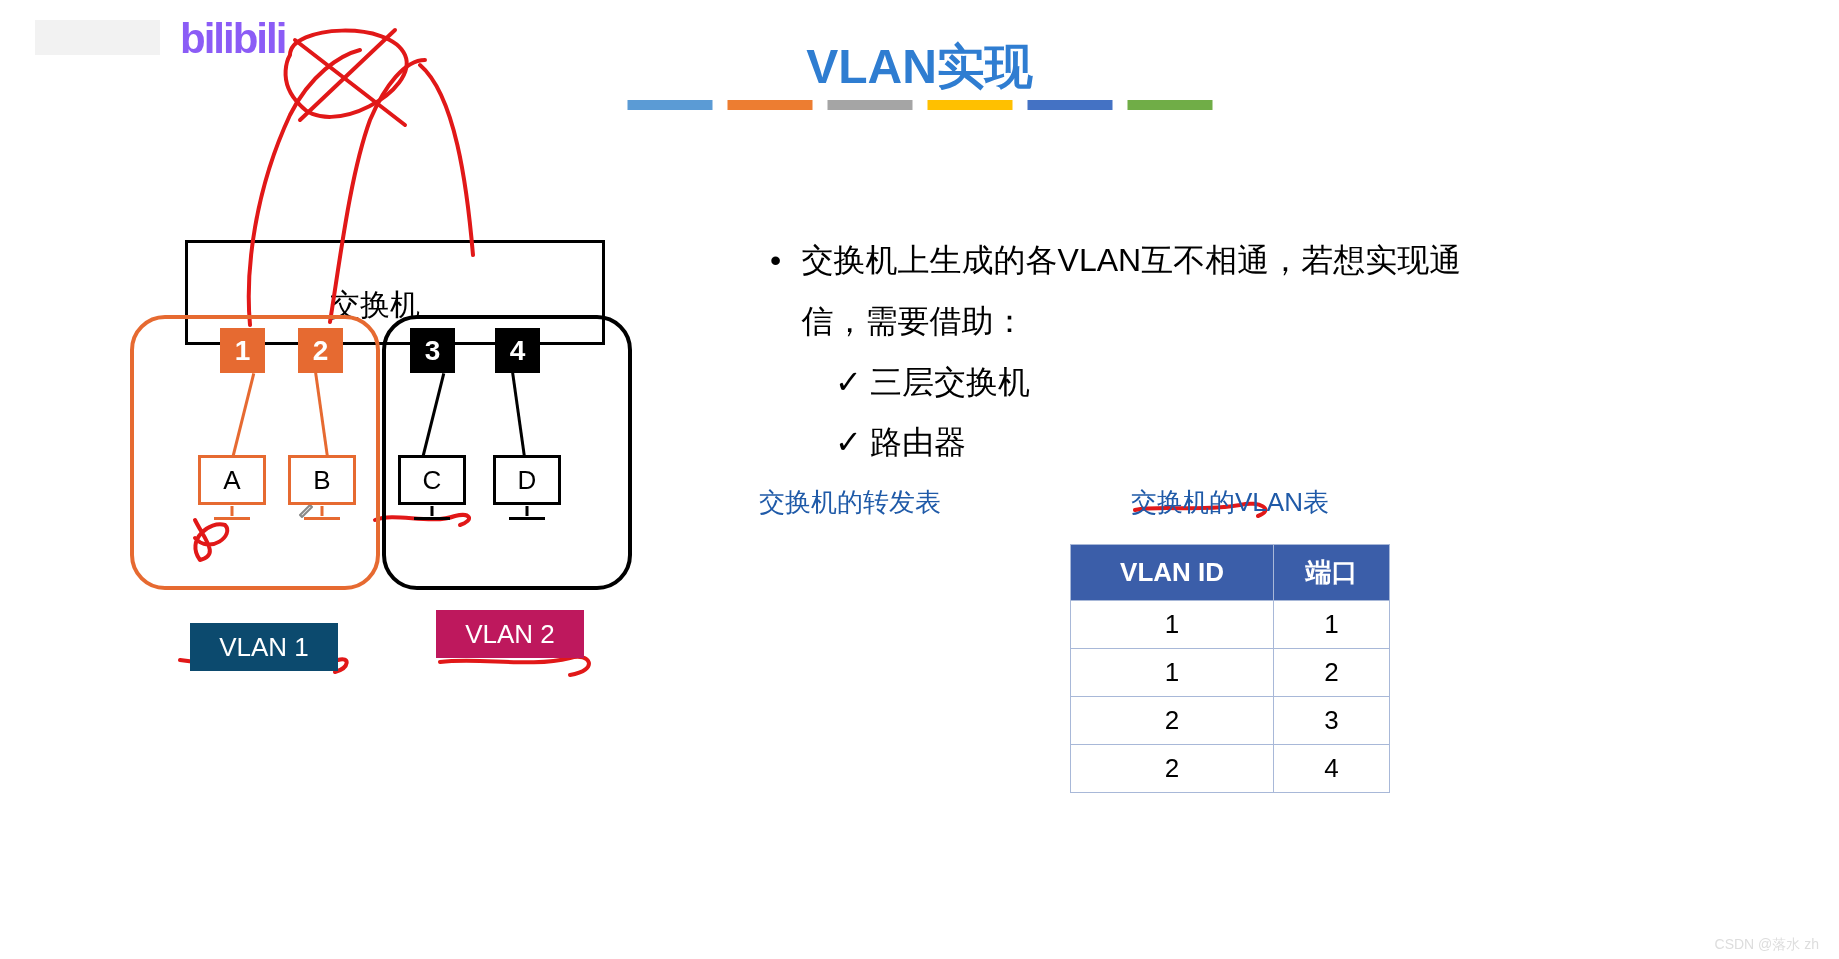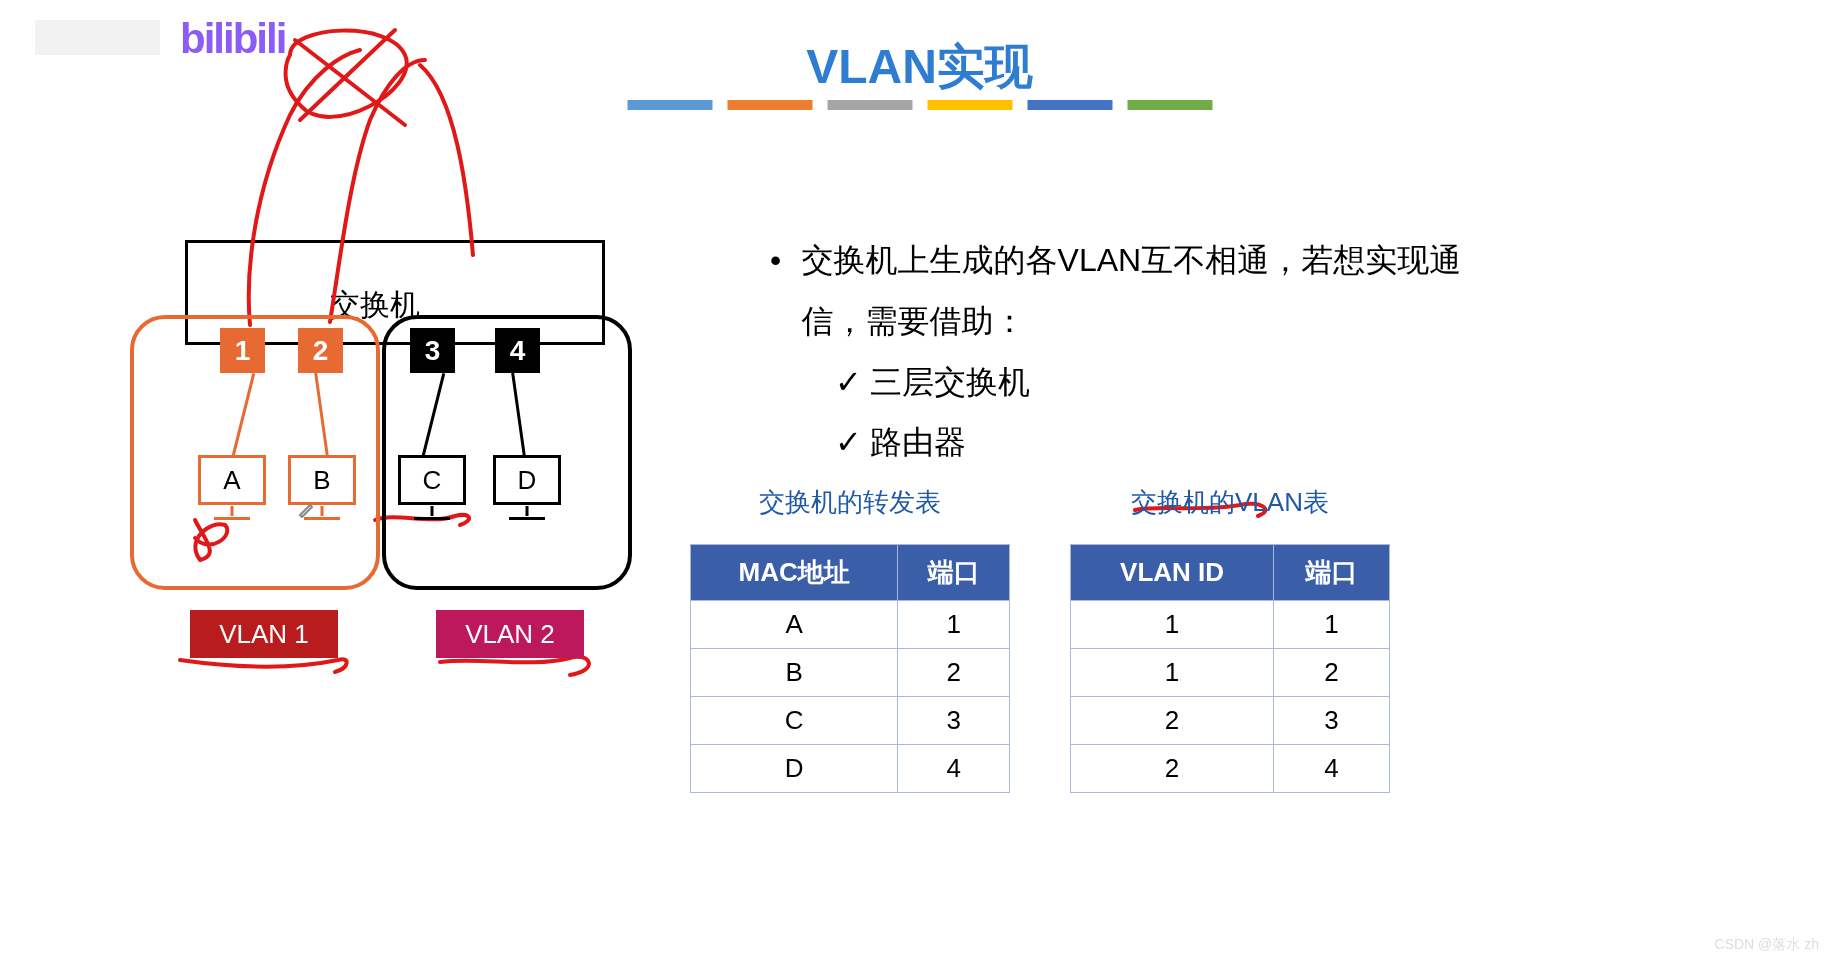--- a/index.html
+++ b/index.html
@@ -170,21 +170,21 @@
     position: absolute;
     top: 370px;
     width: 148px;
     height: 48px;
     text-align: center;
     line-height: 48px;
     font-size: 26px;
     color: #fff;
     z-index: 3;
   }
-  .vlan1-badge { left: 60px; background: #b91c1c; }
+  .vlan1-badge { left: 60px; background: #0c4a6e; margin-top: 13px; }
   .vlan2-badge { left: 306px; background: #be185d; }
 
   
   .annotation { position: absolute; pointer-events: none; }
   .red { stroke: #E11818; fill: none; stroke-width: 4; stroke-linecap: round; stroke-linejoin: round; }
 
   
   .right-text {
     position: absolute;
     top: 230px;
@@ -315,46 +315,20 @@
   </div>
   <div class="sub-list">
     <div><span class="check">✓</span><span>三层交换机</span></div>
     <div><span class="check">✓</span><span>路由器</span></div>
   </div>
 </div>
 
 <div class="tables">
   <div class="tbl-wrap">
     <div class="tbl-title">交换机的转发表</div>
-    <table>
-      <thead>
-        <tr>
-          <th>MAC地址</th>
-          <th>端口</th>
-        </tr>
-      </thead>
-      <tbody>
-        <tr>
-            <td>A</td>
-            <td>1</td>
-          </tr>
-        <tr>
-            <td>B</td>
-            <td>2</td>
-          </tr>
-        <tr>
-            <td>C</td>
-            <td>3</td>
-          </tr>
-        <tr>
-            <td>D</td>
-            <td>4</td>
-          </tr>
-      </tbody>
-    </table>
   </div>
 
   <div class="tbl-wrap">
     <div class="tbl-title">交换机的VLAN表</div>
     <table>
       <thead>
         <tr>
           <th>VLAN ID</th>
           <th>端口</th>
         </tr>

